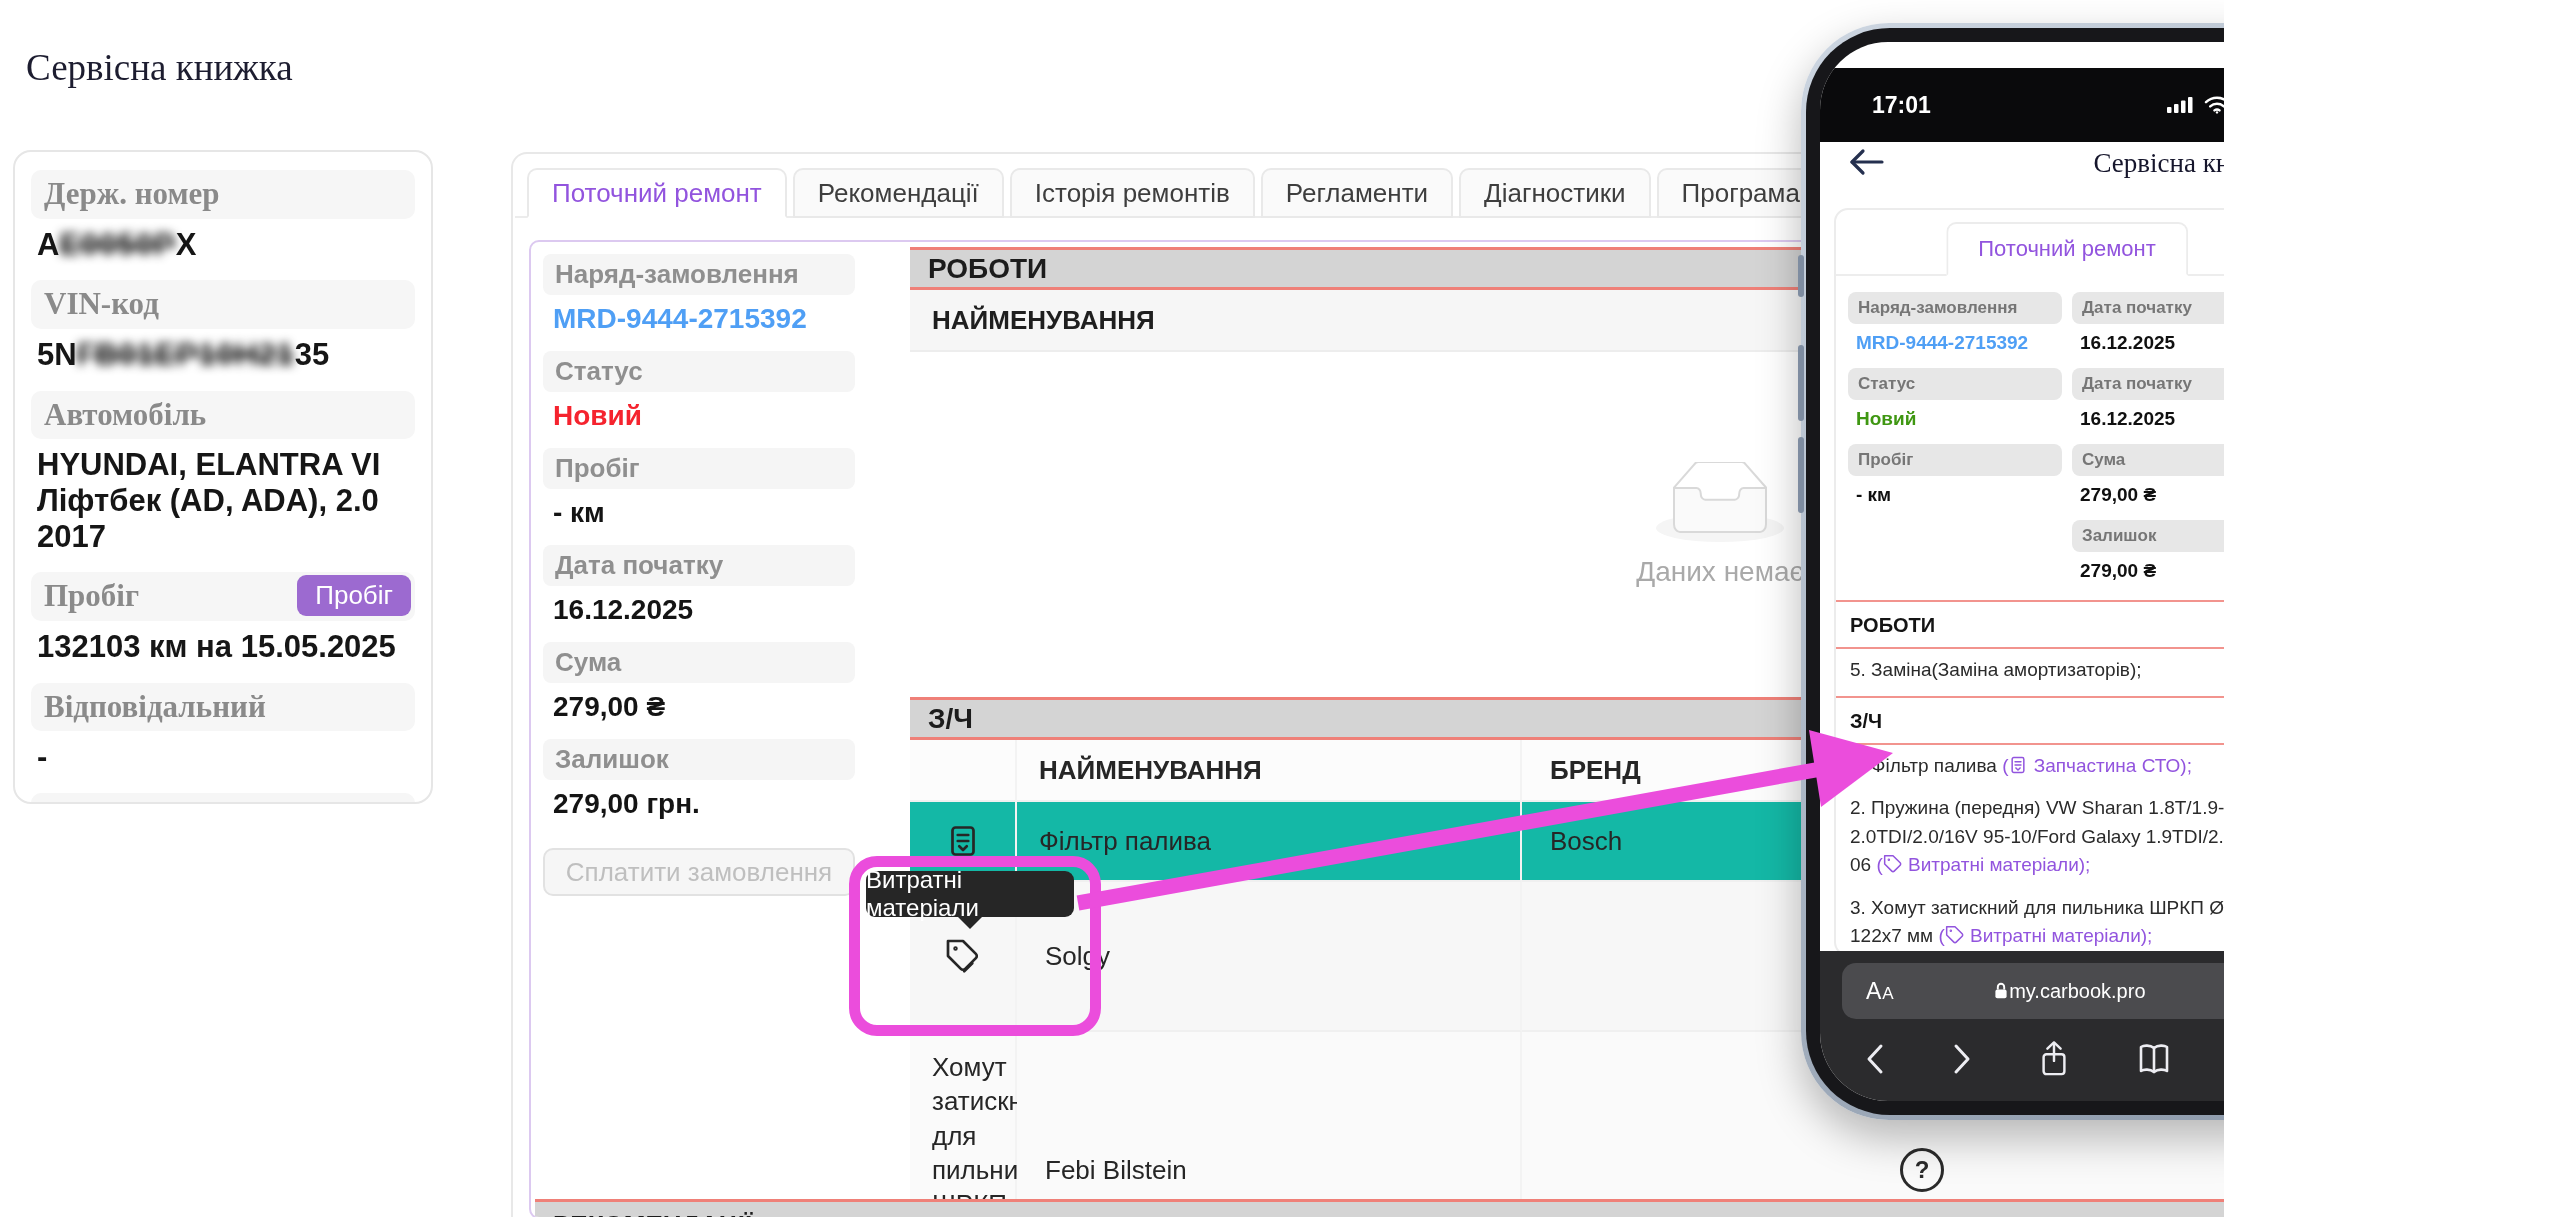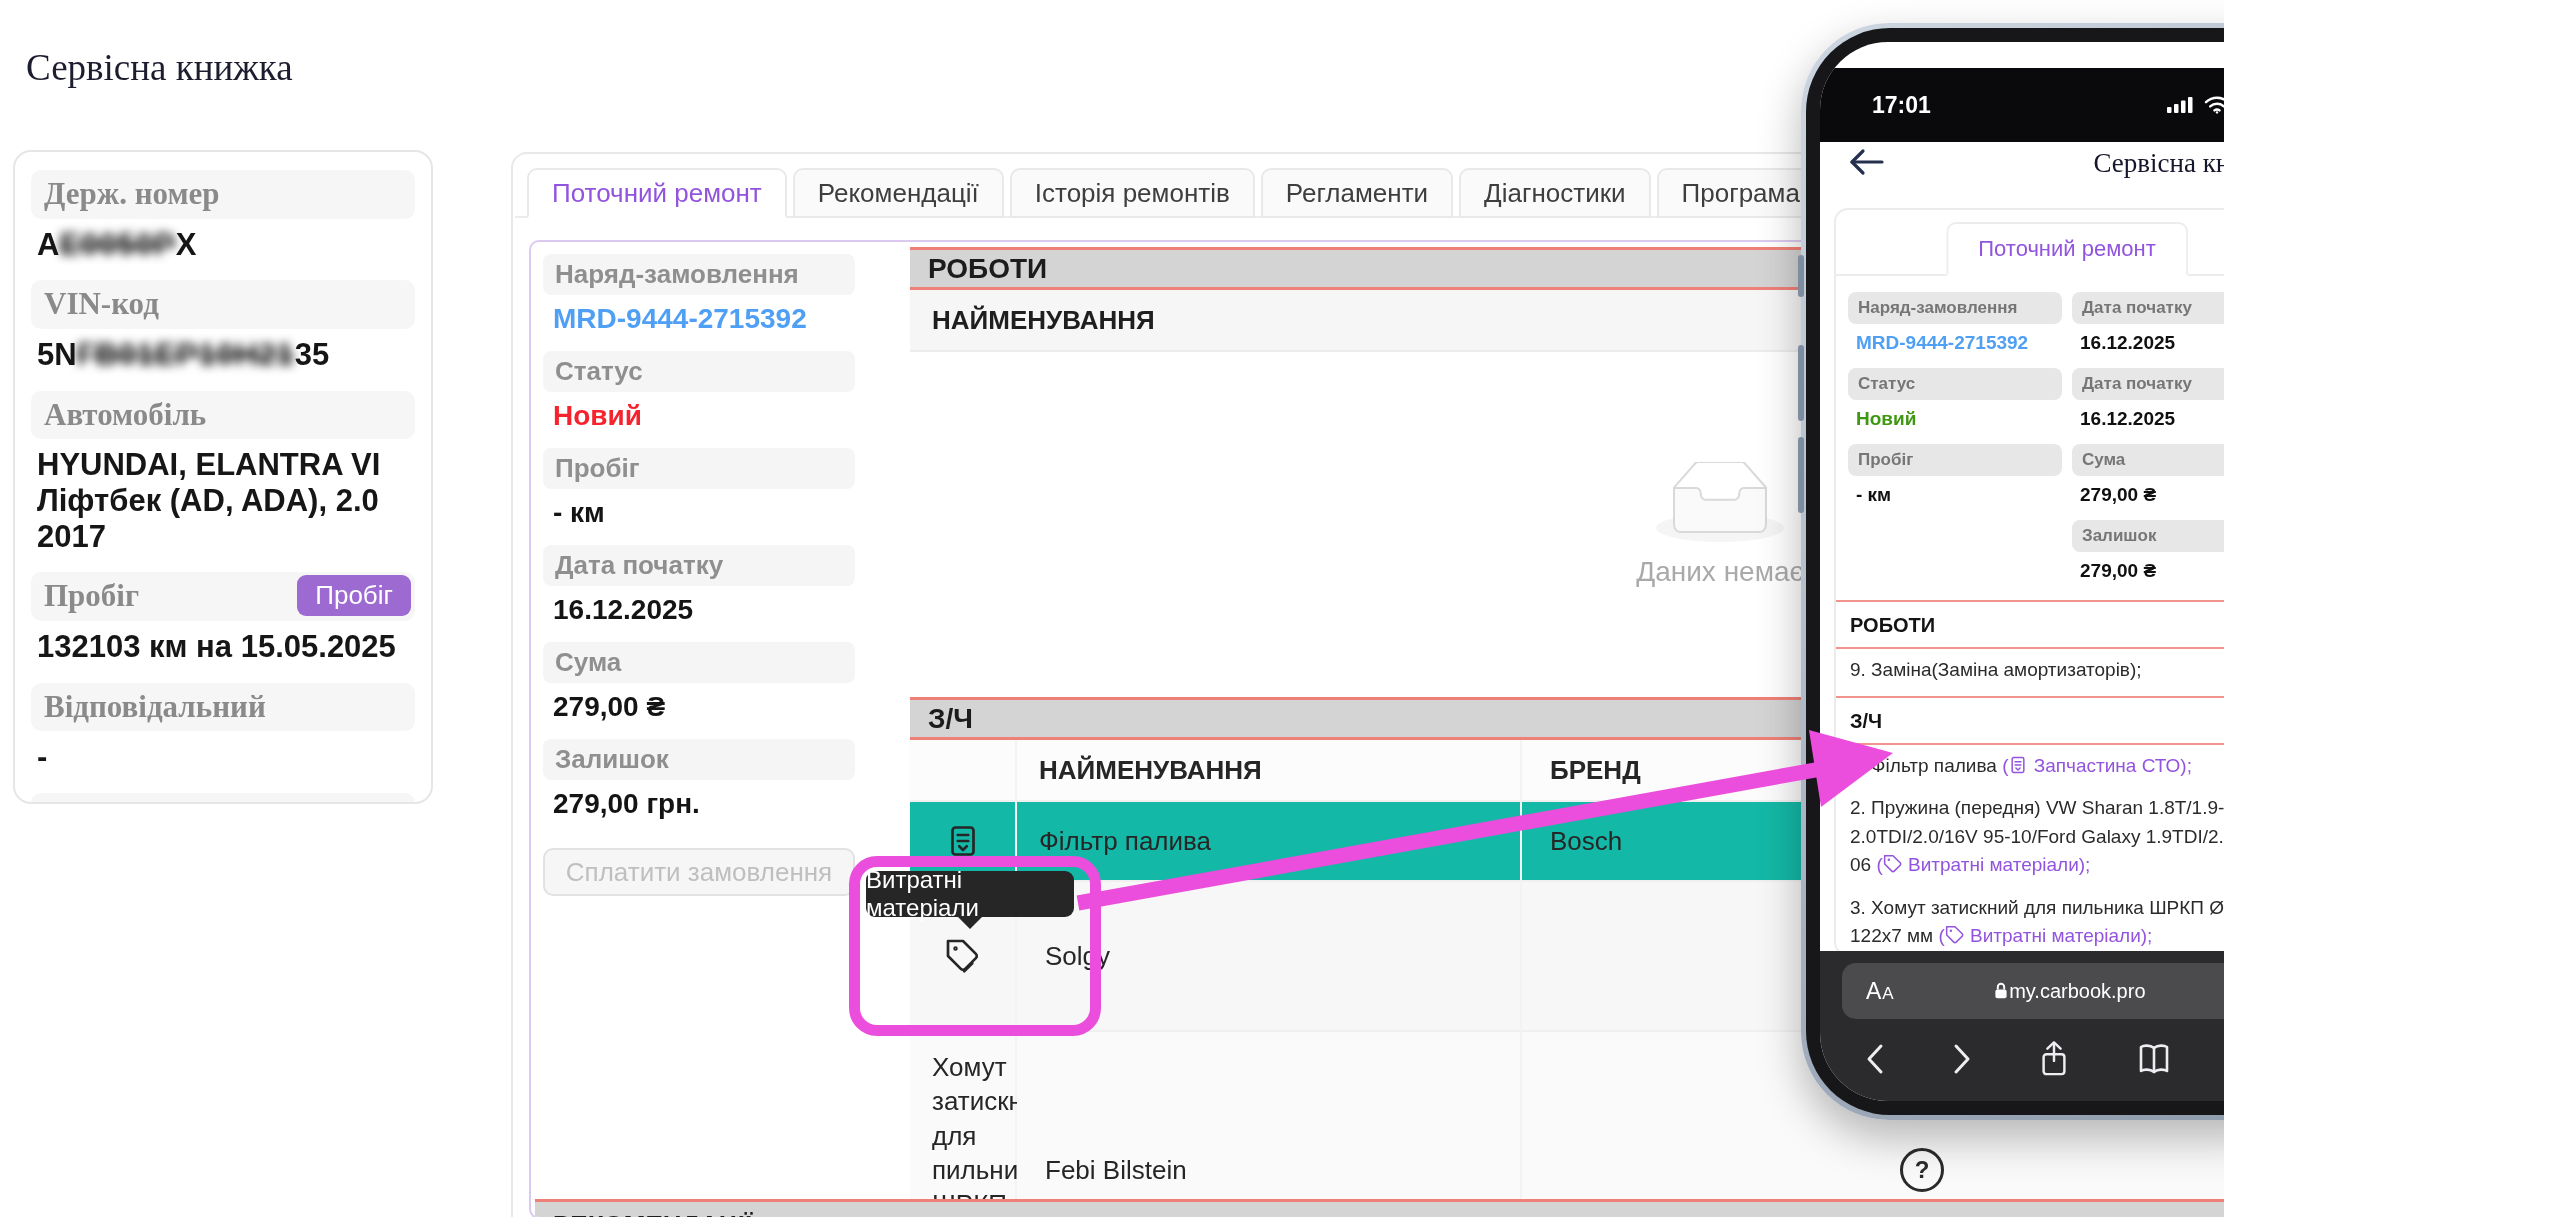--- a/index.html
+++ b/index.html
@@ -324,21 +324,21 @@
             <div class="ph-pl">Сума</div>
             <div class="ph-pv">279,00 ₴</div>
             <div class="ph-pl">Залишок</div>
             <div class="ph-pv">279,00 ₴</div>
           </div>
         </div>
 
         <div class="ph-hr"></div>
         <div class="ph-sec">РОБОТИ</div>
         <div class="ph-hr"></div>
-        <div class="ph-item">9. Заміна(Заміна амортизаторів);</div>
+        <div class="ph-item">5. Заміна(Заміна амортизаторів);</div>
         <div class="ph-hr"></div>
         <div class="ph-sec">З/Ч</div>
         <div class="ph-hr"></div>
 
         <div class="ph-item"><span>1. Фільтр палива </span><span class="p-link">(<svg class="p-ic" viewBox="0 0 24 24">
                 <rect x="5" y="3" width="14" height="18" rx="2"></rect>
                 <line x1="8.5" y1="8" x2="15.5" y2="8"></line>
                 <line x1="8.5" y1="12" x2="15.5" y2="12"></line>
                 <polyline points="9.5,15.5 12,18 14.5,15.5"></polyline>
               </svg> <span>Запчастина СТО</span>);</span></div>

